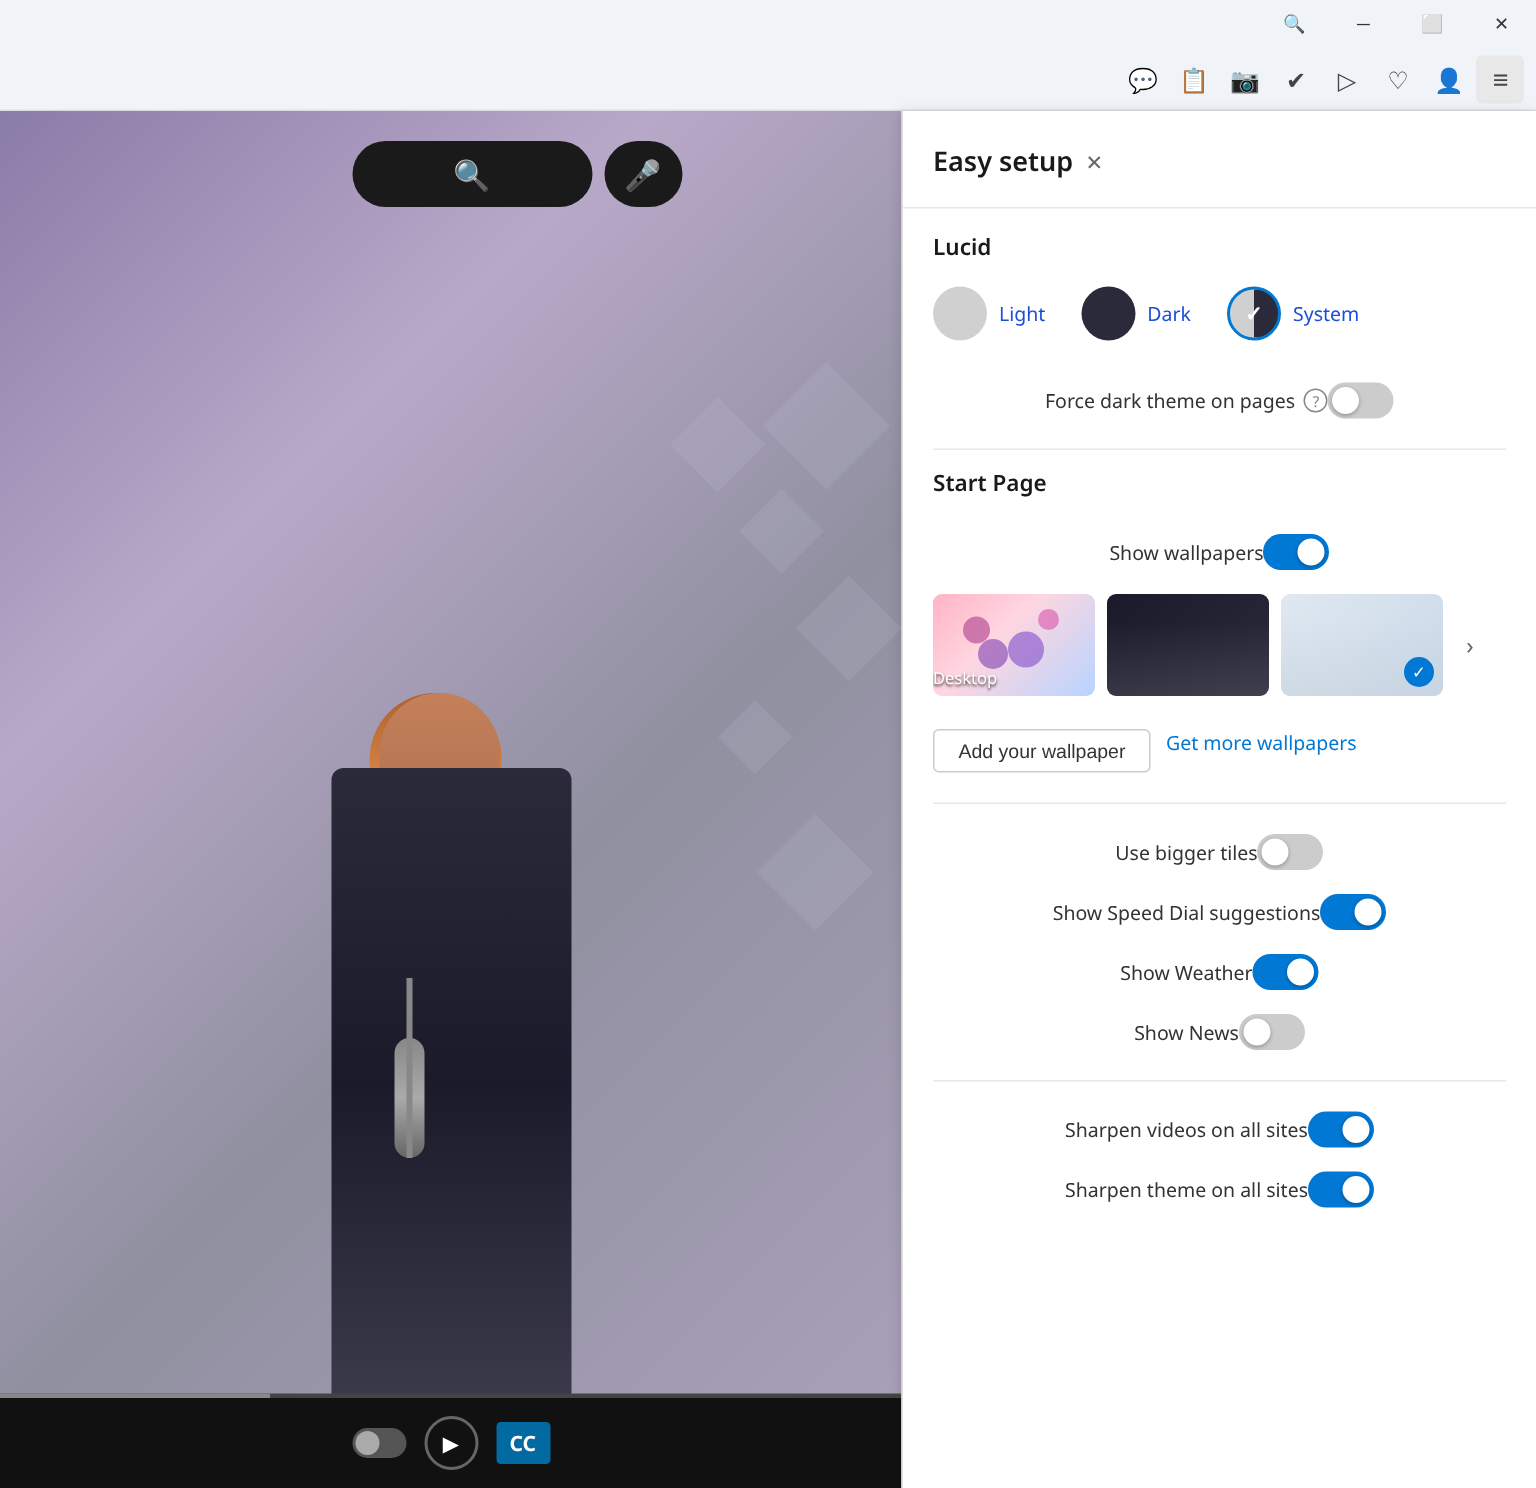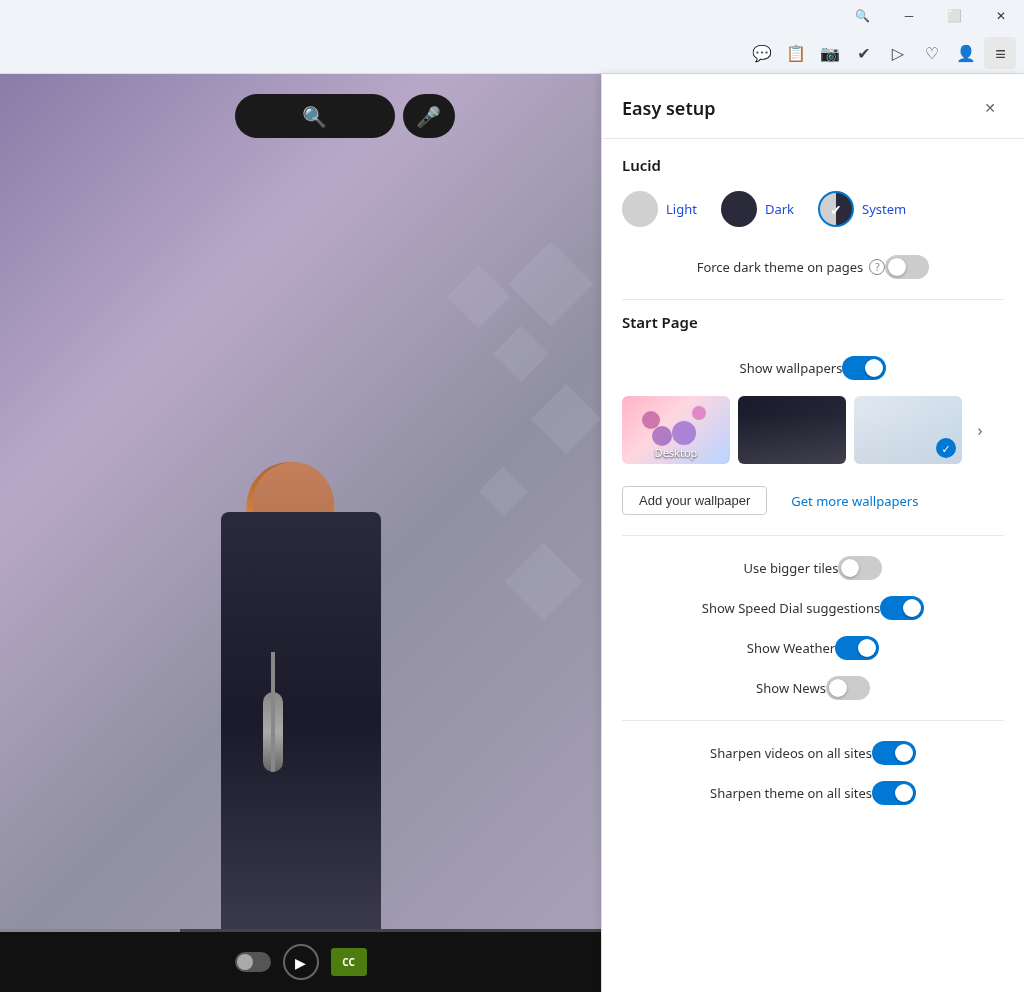--- a/index.html
+++ b/index.html
@@ -190,28 +190,28 @@
       display: flex;
       align-items: center;
       justify-content: center;
       color: white;
       cursor: pointer;
       font-size: 14px;
     }
     .cc-btn {
       width: 36px;
       height: 28px;
-      background: #4d7c0f;
+      background: #0369a1;
       border-radius: 3px;
       display: flex;
       align-items: center;
       justify-content: center;
       color: white;
       cursor: pointer;
-      font-size: 10px;
+      font-size: 14px;
       font-weight: bold;
     }
     .toggle-small {
       width: 36px;
       height: 20px;
       background: #555;
       border-radius: 10px;
       cursor: pointer;
       position: relative;
     }
@@ -245,21 +245,20 @@
       height: 100%;
       background: white;
       border-left: 1px solid #e0e0e0;
       overflow-y: auto;
       position: relative;
       box-shadow: -2px 0 8px rgba(0,0,0,0.1);
     }
     .panel-header {
       display: flex;
       align-items: center;
-      justify-content: space-between;
       padding: 20px 20px 16px 20px;
     }
     .panel-title {
       font-size: 18px;
       font-weight: 600;
       color: #1a1a1a;
     }
     .close-btn {
       width: 28px;
       height: 28px;
@@ -400,21 +399,20 @@
       background: linear-gradient(135deg, #1a1a2a 0%, #2a2a3a 100%);
     }
     .wallpaper-thumb.light-hands {
       background: linear-gradient(135deg, #e0e8f0 0%, #c8d8e8 100%);
     }
     .wallpaper-label {
       position: absolute;
       bottom: 4px;
       left: 0;
       right: 0;
-      text-align: center;
       font-size: 11px;
       color: white;
       text-shadow: 0 1px 2px rgba(0,0,0,0.8);
     }
     .wallpaper-check {
       position: absolute;
       bottom: 6px;
       right: 6px;
       width: 20px;
       height: 20px;
@@ -432,22 +430,22 @@
       display: flex;
       align-items: center;
       justify-content: center;
       cursor: pointer;
       color: #666;
     }
 
     
     .wallpaper-buttons {
       display: flex;
-      align-items: center;
-      gap: 24px;
+      align-items: flex-start;
+      gap: 10px;
       padding: 10px 20px 8px 20px;
     }
     .add-wallpaper-btn {
       padding: 6px 16px;
       border: 1px solid #ccc;
       border-radius: 4px;
       background: white;
       font-size: 13px;
       color: #333;
       cursor: pointer;

